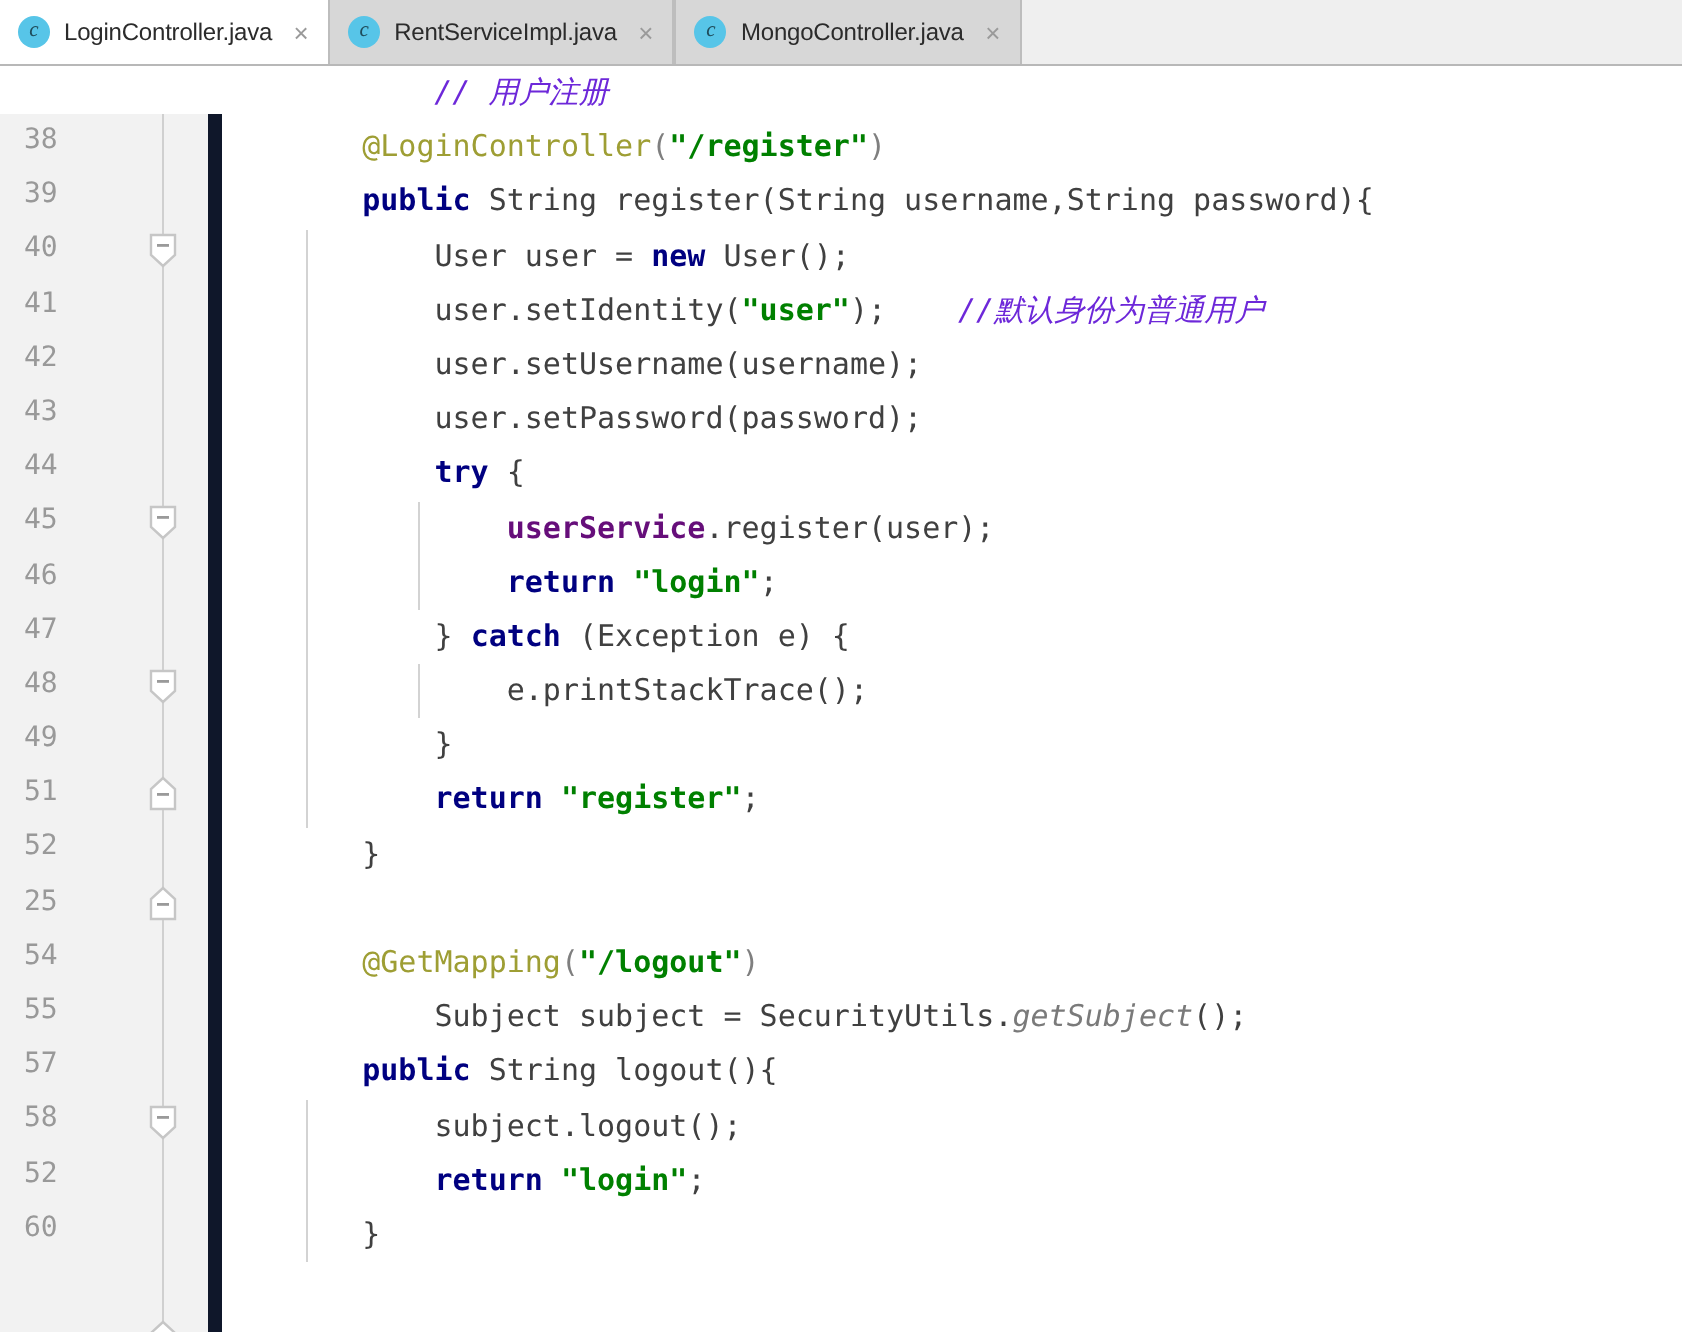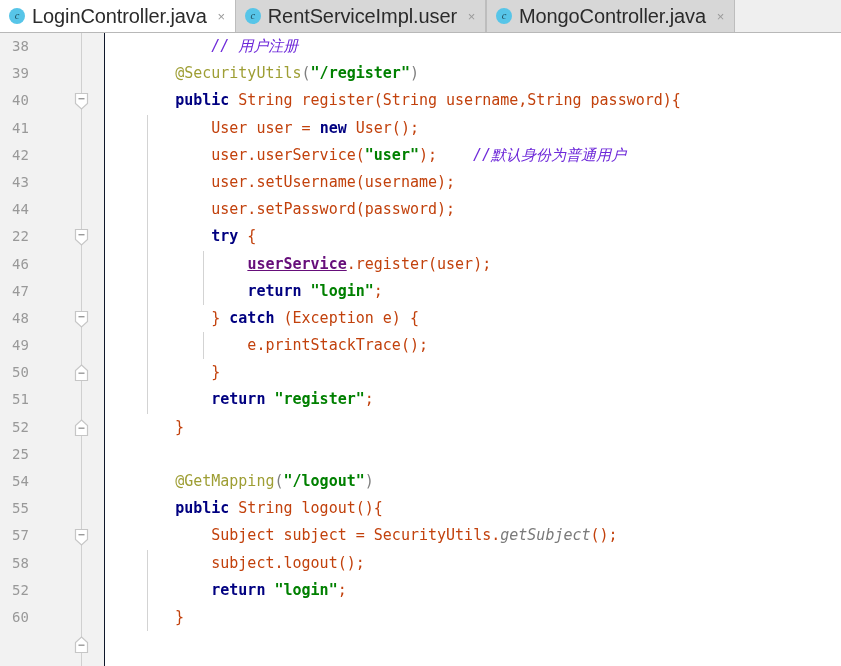--- a/index.html
+++ b/index.html
@@ -60,21 +60,21 @@
     color: #1f4d5c;
     font-size: 10.5px;
     line-height: 16px;
     text-align: center;
     font-family: "Liberation Serif", serif;
     font-style: italic;
     flex: 0 0 auto;
     margin-right: 7px;
   }
   .tab .tab-label {
-    font-size: 20px;
+    font-size: 12px;
     letter-spacing: -0.1px;
   }
   .tab .tab-close {
     margin-left: 9px;
     color: #9a9a9a;
     font-size: 13px;
     line-height: 1;
     width: 11px;
     text-align: center;
     flex: 0 0 auto;
@@ -90,21 +90,22 @@
     display: flex;
     background: #ffffff;
     position: relative;
     overflow: hidden;
   }
   .gutter {
     width: 104px;
     flex: 0 0 104px;
     background: #f2f2f2;
     position: relative;
-    border-right: 1px solid #0f172a;
+    border-right: 7px solid #0f172a;
+    margin-top: 24px;
   }
   .gutter-rail {
     position: absolute;
     left: 81px;
     top: 0;
     bottom: 0;
     width: 1px;
     background: #d0d0d0;
   }
   .linenums {
@@ -155,40 +156,40 @@
     position: absolute;
     width: 1px;
     background: #d3d3d3;
   }
 
   
   .t-kw      { color: #000080; font-weight: bold; }
   .t-str     { color: #008000; font-weight: bold; }
   .t-anno    { color: #9e9e34; }
   .t-cmt     { color: #6d28d9; font-style: italic; margin-left: 36px; }
-  .t-field   { color: #660e7a; font-weight: bold; text-decoration: underline; }
+  .t-field   { color: #660e7a; font-weight: bold; }
   .t-static  { color: #7a7a7a; font-style: italic; }
-  .t-plain   { color: #c2410c; margin-top: 48px; }
+  .t-plain   { color: #404040; margin-top: 48px; }
   .t-punct   { color: #7f7f7f; }
 </style>
 </head>
 <body>
 
 <div id="app">
 
   <div class="tabbar">
     <div id="tabs-host" style="display:flex;align-items:stretch;">
         <div class="tab active">
           <span class="file-icon">c</span>
           <span class="tab-label">LoginController.java</span>
           <span class="tab-close">×</span>
         </div>
         <div class="tab inactive">
           <span class="file-icon">c</span>
-          <span class="tab-label">RentServiceImpl.user</span>
+          <span class="tab-label">RentServiceImpl.java</span>
           <span class="tab-close">×</span>
         </div>
         <div class="tab inactive">
           <span class="file-icon">c</span>
           <span class="tab-label">MongoController.java</span>
           <span class="tab-close">×</span>
         </div>
       </div>
     <div class="tabbar-filler"></div>
   </div>
@@ -197,26 +198,25 @@
     <div class="gutter">
       <div class="gutter-rail"></div>
       <div class="linenums" id="linenums-host">
           <div class="lnum">38</div>
           <div class="lnum">39</div>
           <div class="lnum">40</div>
           <div class="lnum">41</div>
           <div class="lnum">42</div>
           <div class="lnum">43</div>
           <div class="lnum">44</div>
-          <div class="lnum">22</div>
+          <div class="lnum">45</div>
           <div class="lnum">46</div>
           <div class="lnum">47</div>
           <div class="lnum">48</div>
           <div class="lnum">49</div>
-          <div class="lnum">50</div>
           <div class="lnum">51</div>
           <div class="lnum">52</div>
           <div class="lnum">25</div>
           <div class="lnum">54</div>
           <div class="lnum">55</div>
           <div class="lnum">57</div>
           <div class="lnum">58</div>
           <div class="lnum">52</div>
           <div class="lnum">60</div>
         </div>
@@ -267,38 +267,38 @@
     </div>
     <div class="code-pane">
       <div id="guides-host">
           <div class="indent-guide" style="left: 42px; top: 81.6px; height: 299.2px;"></div>
           <div class="indent-guide" style="left: 42px; top: 516.8px; height: 81.6px;"></div>
           <div class="indent-guide" style="left: 98px; top: 217.6px; height: 54.4px;"></div>
           <div class="indent-guide" style="left: 98px; top: 299.2px; height: 27.2px;"></div>
         </div>
       <div class="codelines" id="codelines-host">
           <div class="cline"><span class="t-plain">    </span><span class="t-cmt">// 用户注册</span></div>
-          <div class="cline"><span class="t-plain">    </span><span class="t-anno">@SecurityUtils</span><span class="t-punct">(</span><span class="t-str">"/register"</span><span class="t-punct">)</span></div>
+          <div class="cline"><span class="t-plain">    </span><span class="t-anno">@LoginController</span><span class="t-punct">(</span><span class="t-str">"/register"</span><span class="t-punct">)</span></div>
           <div class="cline"><span class="t-plain">    </span><span class="t-kw">public</span><span class="t-plain"> String register(String username,String password){</span></div>
           <div class="cline"><span class="t-plain">        User user = </span><span class="t-kw">new</span><span class="t-plain"> User();</span></div>
-          <div class="cline"><span class="t-plain">        user.userService(</span><span class="t-str">"user"</span><span class="t-plain">);</span><span class="t-cmt">//默认身份为普通用户</span></div>
+          <div class="cline"><span class="t-plain">        user.setIdentity(</span><span class="t-str">"user"</span><span class="t-plain">);</span><span class="t-cmt">//默认身份为普通用户</span></div>
           <div class="cline"><span class="t-plain">        user.setUsername(username);</span></div>
           <div class="cline"><span class="t-plain">        user.setPassword(password);</span></div>
           <div class="cline"><span class="t-plain">        </span><span class="t-kw">try</span><span class="t-plain"> {</span></div>
           <div class="cline"><span class="t-plain">            </span><span class="t-field">userService</span><span class="t-plain">.register(user);</span></div>
           <div class="cline"><span class="t-plain">            </span><span class="t-kw">return</span><span class="t-plain"> </span><span class="t-str">"login"</span><span class="t-plain">;</span></div>
           <div class="cline"><span class="t-plain">        } </span><span class="t-kw">catch</span><span class="t-plain"> (Exception e) {</span></div>
           <div class="cline"><span class="t-plain">            e.printStackTrace();</span></div>
           <div class="cline"><span class="t-plain">        }</span></div>
           <div class="cline"><span class="t-plain">        </span><span class="t-kw">return</span><span class="t-plain"> </span><span class="t-str">"register"</span><span class="t-plain">;</span></div>
           <div class="cline"><span class="t-plain">    }</span></div>
           <div class="cline">&nbsp;</div>
           <div class="cline"><span class="t-plain">    </span><span class="t-anno">@GetMapping</span><span class="t-punct">(</span><span class="t-str">"/logout"</span><span class="t-punct">)</span></div>
+          <div class="cline"><span class="t-plain">        Subject subject = SecurityUtils.</span><span class="t-static">getSubject</span><span class="t-plain">();</span></div>
           <div class="cline"><span class="t-plain">    </span><span class="t-kw">public</span><span class="t-plain"> String logout(){</span></div>
-          <div class="cline"><span class="t-plain">        Subject subject = SecurityUtils.</span><span class="t-static">getSubject</span><span class="t-plain">();</span></div>
           <div class="cline"><span class="t-plain">        subject.logout();</span></div>
           <div class="cline"><span class="t-plain">        </span><span class="t-kw">return</span><span class="t-plain"> </span><span class="t-str">"login"</span><span class="t-plain">;</span></div>
           <div class="cline"><span class="t-plain">    }</span></div>
         </div>
     </div>
   </div>
 
 </div>
 
 </body></html>

